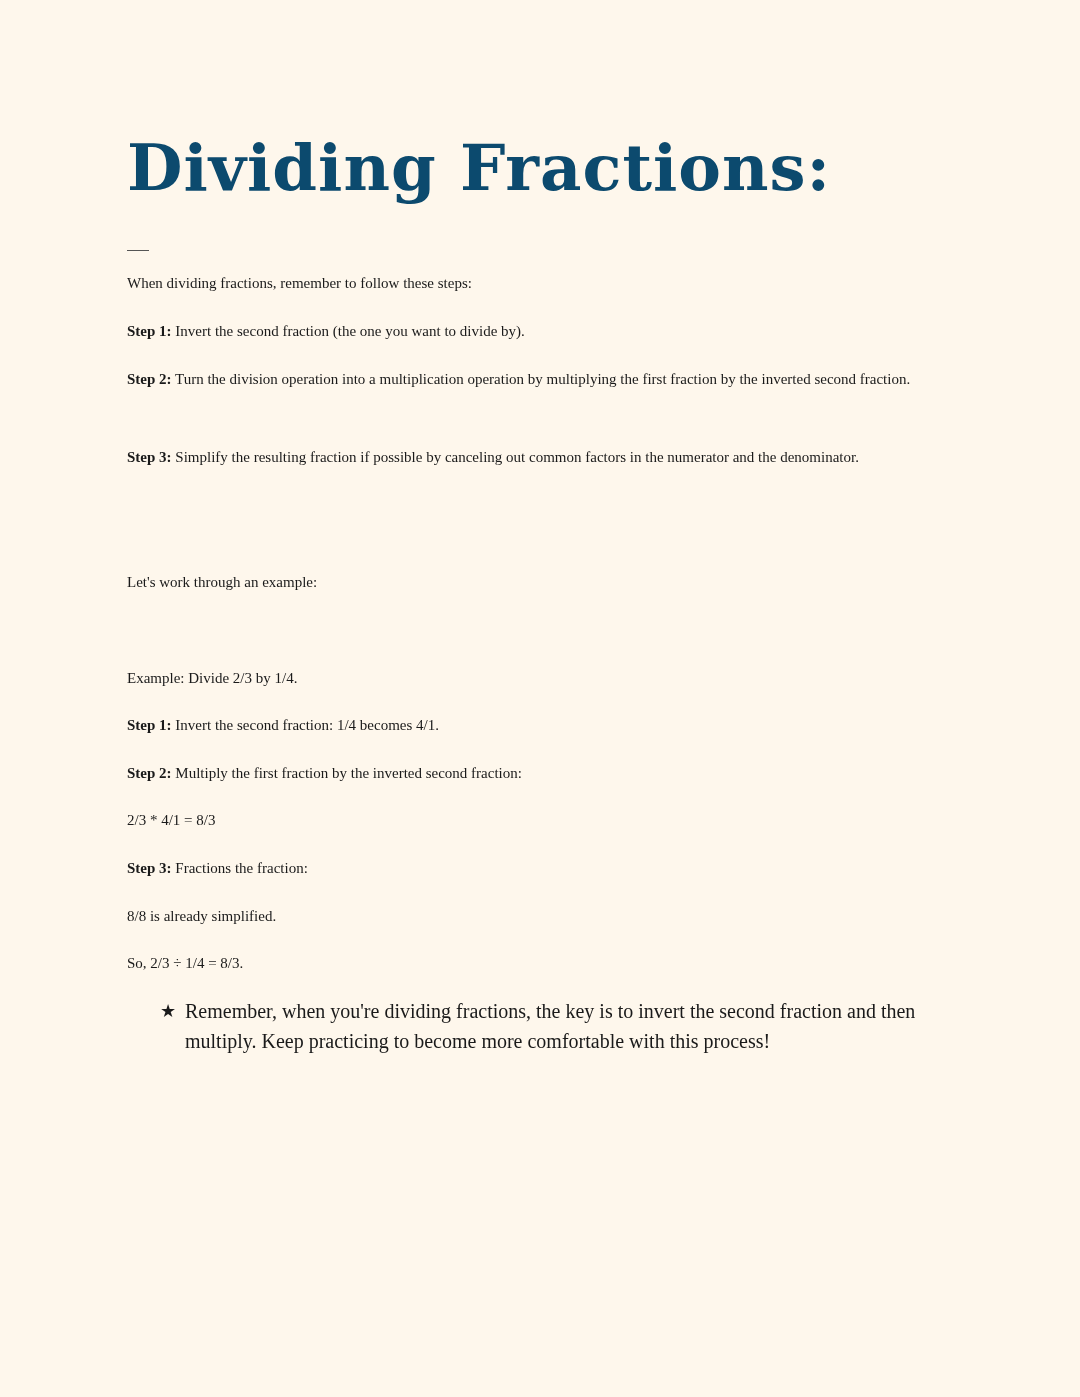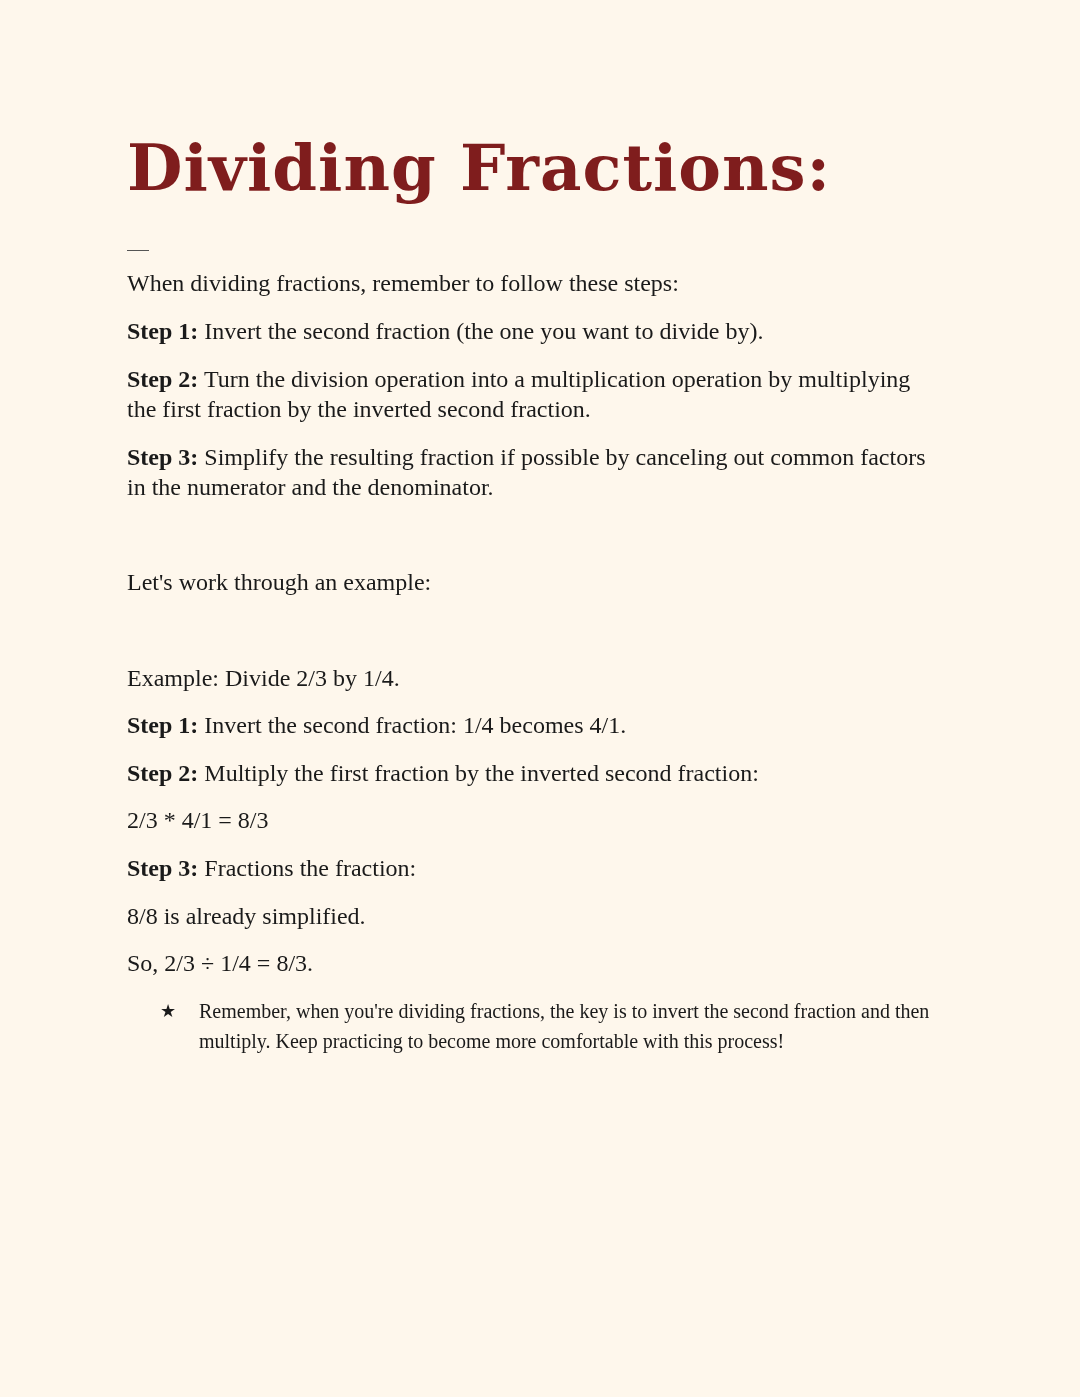--- a/index.html
+++ b/index.html
@@ -23,37 +23,37 @@
   }
   .title {
     position: absolute;
     top: 128px;
     left: 0;
     margin: 0;
     font-family: "DejaVu Serif", "Liberation Serif", serif;
     font-weight: bold;
     font-size: 64px;
     line-height: 80px;
-    color: #7f1d1d;
+    color: #0c4a6e;
     letter-spacing: 1px;
     white-space: nowrap;
   }
   .rule {
     position: absolute;
     top: 250px;
     left: 0;
     width: 22px;
     height: 1px;
     background: #555;
   }
   .p {
     position: absolute;
     left: 0;
     margin: 0;
-    font-size: 24px;
+    font-size: 15px;
     line-height: 30px;
     width: 800px;
   }
   .p b { font-weight: bold; }
   .italic { }
   .bullet {
     position: absolute;
     left: 33px;
     top: 996px;
     width: 780px;
@@ -61,21 +61,21 @@
     line-height: 30px;
   }
   .bullet .star {
     position: absolute;
     left: 0;
     top: 0;
     font-size: 18px;
   }
   .bullet .text {
     display: block;
-    margin-left: 39px;
+    margin-left: 25px;
   }
 </style>
 </head>
 <body>
 
 <div class="page">
   <h1 class="title">Dividing Fractions:</h1>
   <div class="rule"></div>
 
   <p class="p" style="top:268px">When dividing fractions, remember to follow these steps:</p>

